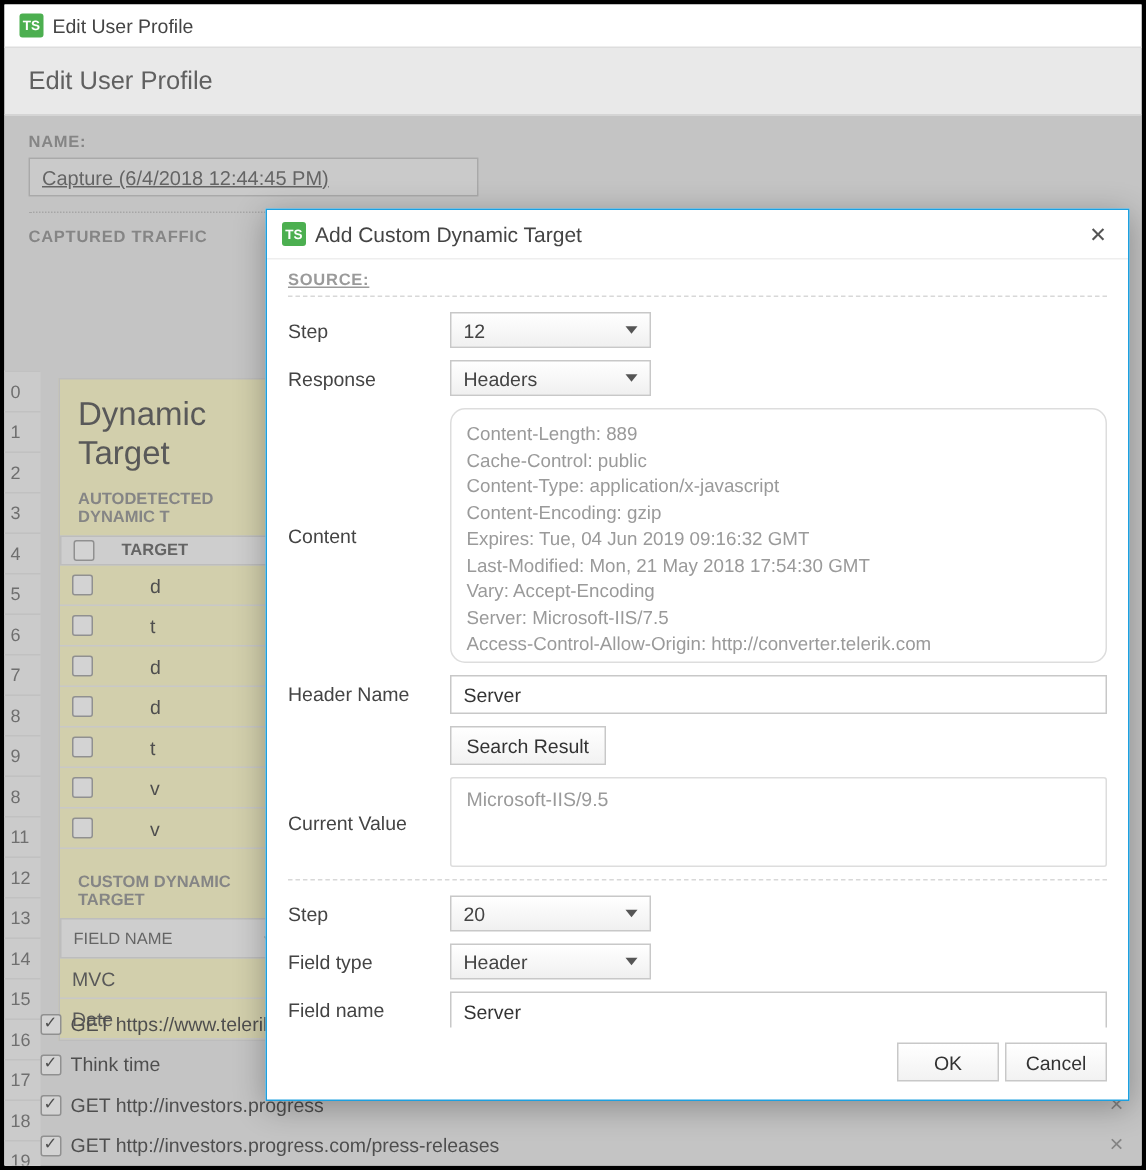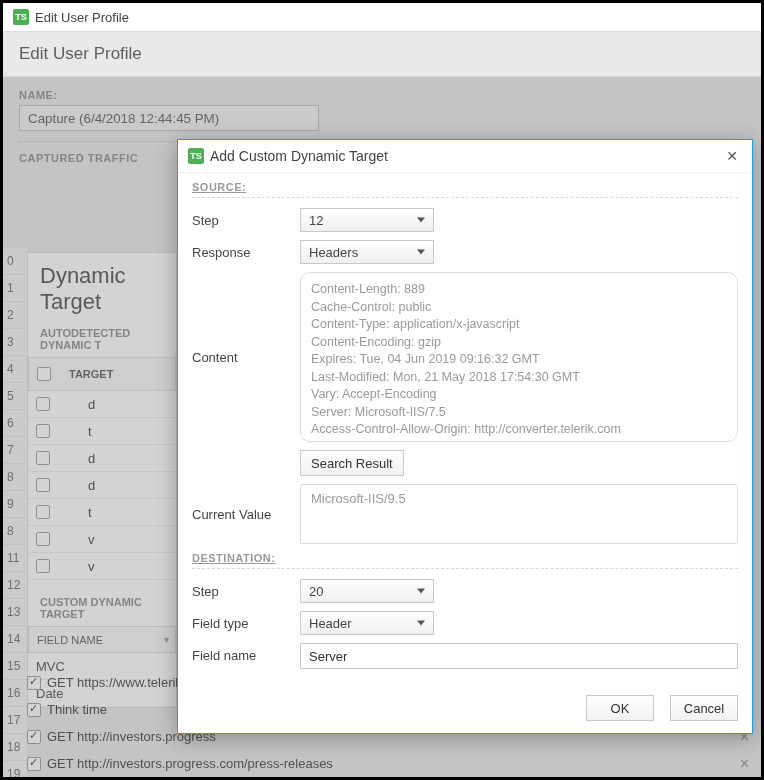--- a/index.html
+++ b/index.html
@@ -8,25 +8,25 @@
 
   
   .bg-window { position: absolute; inset: 0; display: flex; flex-direction: column; }
   .win-titlebar { display: flex; align-items: center; padding: 6px 10px; background: #fff; border-bottom: 1px solid #ddd; }
   .ts-logo { width: 16px; height: 16px; background: #4CAF50; border-radius: 2px; display: inline-flex; align-items: center; justify-content: center; color: #fff; font-size: 9px; font-weight: bold; margin-right: 6px; text-align: right; }
   .bg-header { background: #e9e9e9; padding: 12px 16px; font-size: 17px; color: #606060; border-bottom: 1px solid #d5d5d5; }
   .bg-body { background: #ccc; flex: 1; position: relative; overflow: hidden; }
   .bg-overlay { position: absolute; inset: 0; background: rgba(128,128,128,0.35); z-index: 2; pointer-events: none; }
   .bg-content { position: absolute; inset: 0; background: #e9e9e9; padding: 8px 16px; }
   .section-label { font-size: 11px; color: #888; font-weight: bold; letter-spacing: 0.5px; margin-top: 4px; margin-bottom: 4px; }
-  .name-input { width: 300px; padding: 4px 8px; height: 26px; border: 1px solid #bfbfbf; background: #f2f2f2; color: #555; }
+  .name-input { width: 300px; padding: 4px 8px; height: 26px; border: 1px solid #bfbfbf; background: #f2f2f2; color: #555; text-decoration: underline; }
   .hr { border: none; border-bottom: 1px dotted #bbb; margin: 10px 0; }
   .dyn-title { font-size: 22px; color: #444; padding: 6px 12px; margin-top: 4px; }
   .autodetect-label { font-size: 11px; color: #888; font-weight: bold; padding: 6px 12px; }
-  .grid-head { display: flex; align-items: center; height: 34px; border: 1px solid #ddd; background: #f7f7f7; }
+  .grid-head { display: flex; align-items: center; height: 20px; border: 1px solid #ddd; background: #f7f7f7; }
   .grid-head .chk { width: 30px; display: flex; justify-content: center; }
   .grid-head .th { font-size: 11px; font-weight: bold; color: #555; padding-left: 10px; }
   .grid-row { display: flex; align-items: center; height: 27px; border-bottom: 1px solid #eee; }
   .grid-row .chk { width: 30px; display: flex; justify-content: center; }
   .grid-row .td { padding-left: 30px; color: #333; font-size: 13px; }
   .chkbox { width: 14px; height: 14px; border: 1px solid #999; background: #fff; border-radius: 2px; position: relative; display: inline-block; }
   .chkbox.checked::after { content: "✓"; font-size: 11px; color: #333; position: absolute; top: -2px; left: 1px; }
   .custom-dyn-label { font-size: 11px; color: #888; font-weight: bold; padding: 6px 12px; margin-top: 10px; }
   .custom-grid-head { display: flex; align-items: center; height: 27px; border: 1px solid #ddd; background: #f7f7f7; }
   .custom-grid-head .th { font-size: 11px; color: #555; padding-left: 8px; flex: 1; display: flex; align-items: center; }
@@ -47,27 +47,27 @@
   .m-hr { border: none; border-top: 1px dashed #d8d8d8; margin: 4px 0 10px 0; }
   .form-row { display: flex; align-items: flex-start; margin-bottom: 8px; }
   .form-row .lbl { width: 108px; font-size: 13px; color: #444; display: flex; align-items: center; min-height: 24px; }
   .form-row .ctrl { flex: 1; }
   .select { width: 134px; height: 24px; border: 1px solid #c8c8c8; background: linear-gradient(#fff,#f0f0f0); display: flex; align-items: center; padding: 0 8px; position: relative; font-size: 13px; }
   .select::after { content: ""; position: absolute; right: 8px; top: 50%; transform: translateY(-50%); border-left: 4px solid transparent; border-right: 4px solid transparent; border-top: 5px solid #555; }
   .content-box { border: 1px solid #ddd; border-radius: 10px; padding: 8px 10px; color: #9a9a9a; font-size: 12.5px; line-height: 1.4; height: 170px; overflow: hidden; }
   .text-input { width: 100%; height: 26px; border: 1px solid #c8c8c8; padding: 0 8px; font-size: 13px; color: #333; }
   .btn { height: 26px; min-width: 68px; padding: 0 10px; border: 1px solid #c8c8c8; background: linear-gradient(#fff,#f2f2f2); font-size: 13px; color: #333; display: inline-flex; align-items: center; justify-content: center; cursor: pointer; }
   .current-val-box { border: 1px solid #ddd; border-radius: 2px; padding: 6px 10px; color: #9a9a9a; font-size: 13px; height: 60px; }
-  .modal-footer { display: flex; justify-content: flex-end; gap: 16px; padding: 10px 14px 12px; }
+  .modal-footer { display: flex; justify-content: flex-end; gap: 4px; padding: 10px 14px 12px; }
 
   
   .step-numbers { position: absolute; left: 0; top: 170px; width: 24px; }
   .step-numbers .n { height: 27px; font-size: 12px; color: #666; display: flex; align-items: center; padding-left: 4px; border-top: 1px solid #e3e3e3; background: #f3f3f3; }
 
-  .bg-inner { position: absolute; left: 24px; top: 175px; right: 0; background: #ffffff; border: 1px solid #ddd; }
+  .bg-inner { position: absolute; left: 36px; top: 175px; right: 0; background: #fef9c3; border: 1px solid #ddd; }
   .bottom-traffic { position: absolute; left: 24px; bottom: 0; right: 12px; }
 </style>
 </head>
 <body>
 
 <div class="frame">
 
   <div class="bg-window">
     <div class="win-titlebar">
       <span class="ts-logo">TS</span>
@@ -232,34 +232,37 @@
 Content-Encoding: gzip
 Expires: Tue, 04 Jun 2019 09:16:32 GMT
 Last-Modified: Mon, 21 May 2018 17:54:30 GMT
 Vary: Accept-Encoding
 Server: Microsoft-IIS/7.5
 Access-Control-Allow-Origin: http://converter.telerik.com
 Content-Security-Policy: frame-ancestors 'self' app.optimizely.com; upgrade-insecure-requests</div>
         </div>
       </div>
 
+      <div class="form-row">
+        <div class="lbl">Header Name</div>
+        <div class="ctrl"><input class="text-input" value="Server" style=""></div>
+      </div>
 
       <div class="form-row">
         <div class="lbl"></div>
         <div class="ctrl"><span class="btn">Search Result</span></div>
       </div>
 
       <div class="form-row">
         <div class="lbl" style="align-self:center">Current Value</div>
         <div class="ctrl">
             <div class="current-val-box">Microsoft-IIS/9.5</div>
           </div>
       </div>
 
-      <div class="m-section-label">DESTINATION:</div>
       <hr class="m-hr">
 
       <div class="form-row">
         <div class="lbl">Step</div>
         <div class="ctrl">
             <div class="select">
               <span>20</span>
             </div>
           </div>
       </div>

